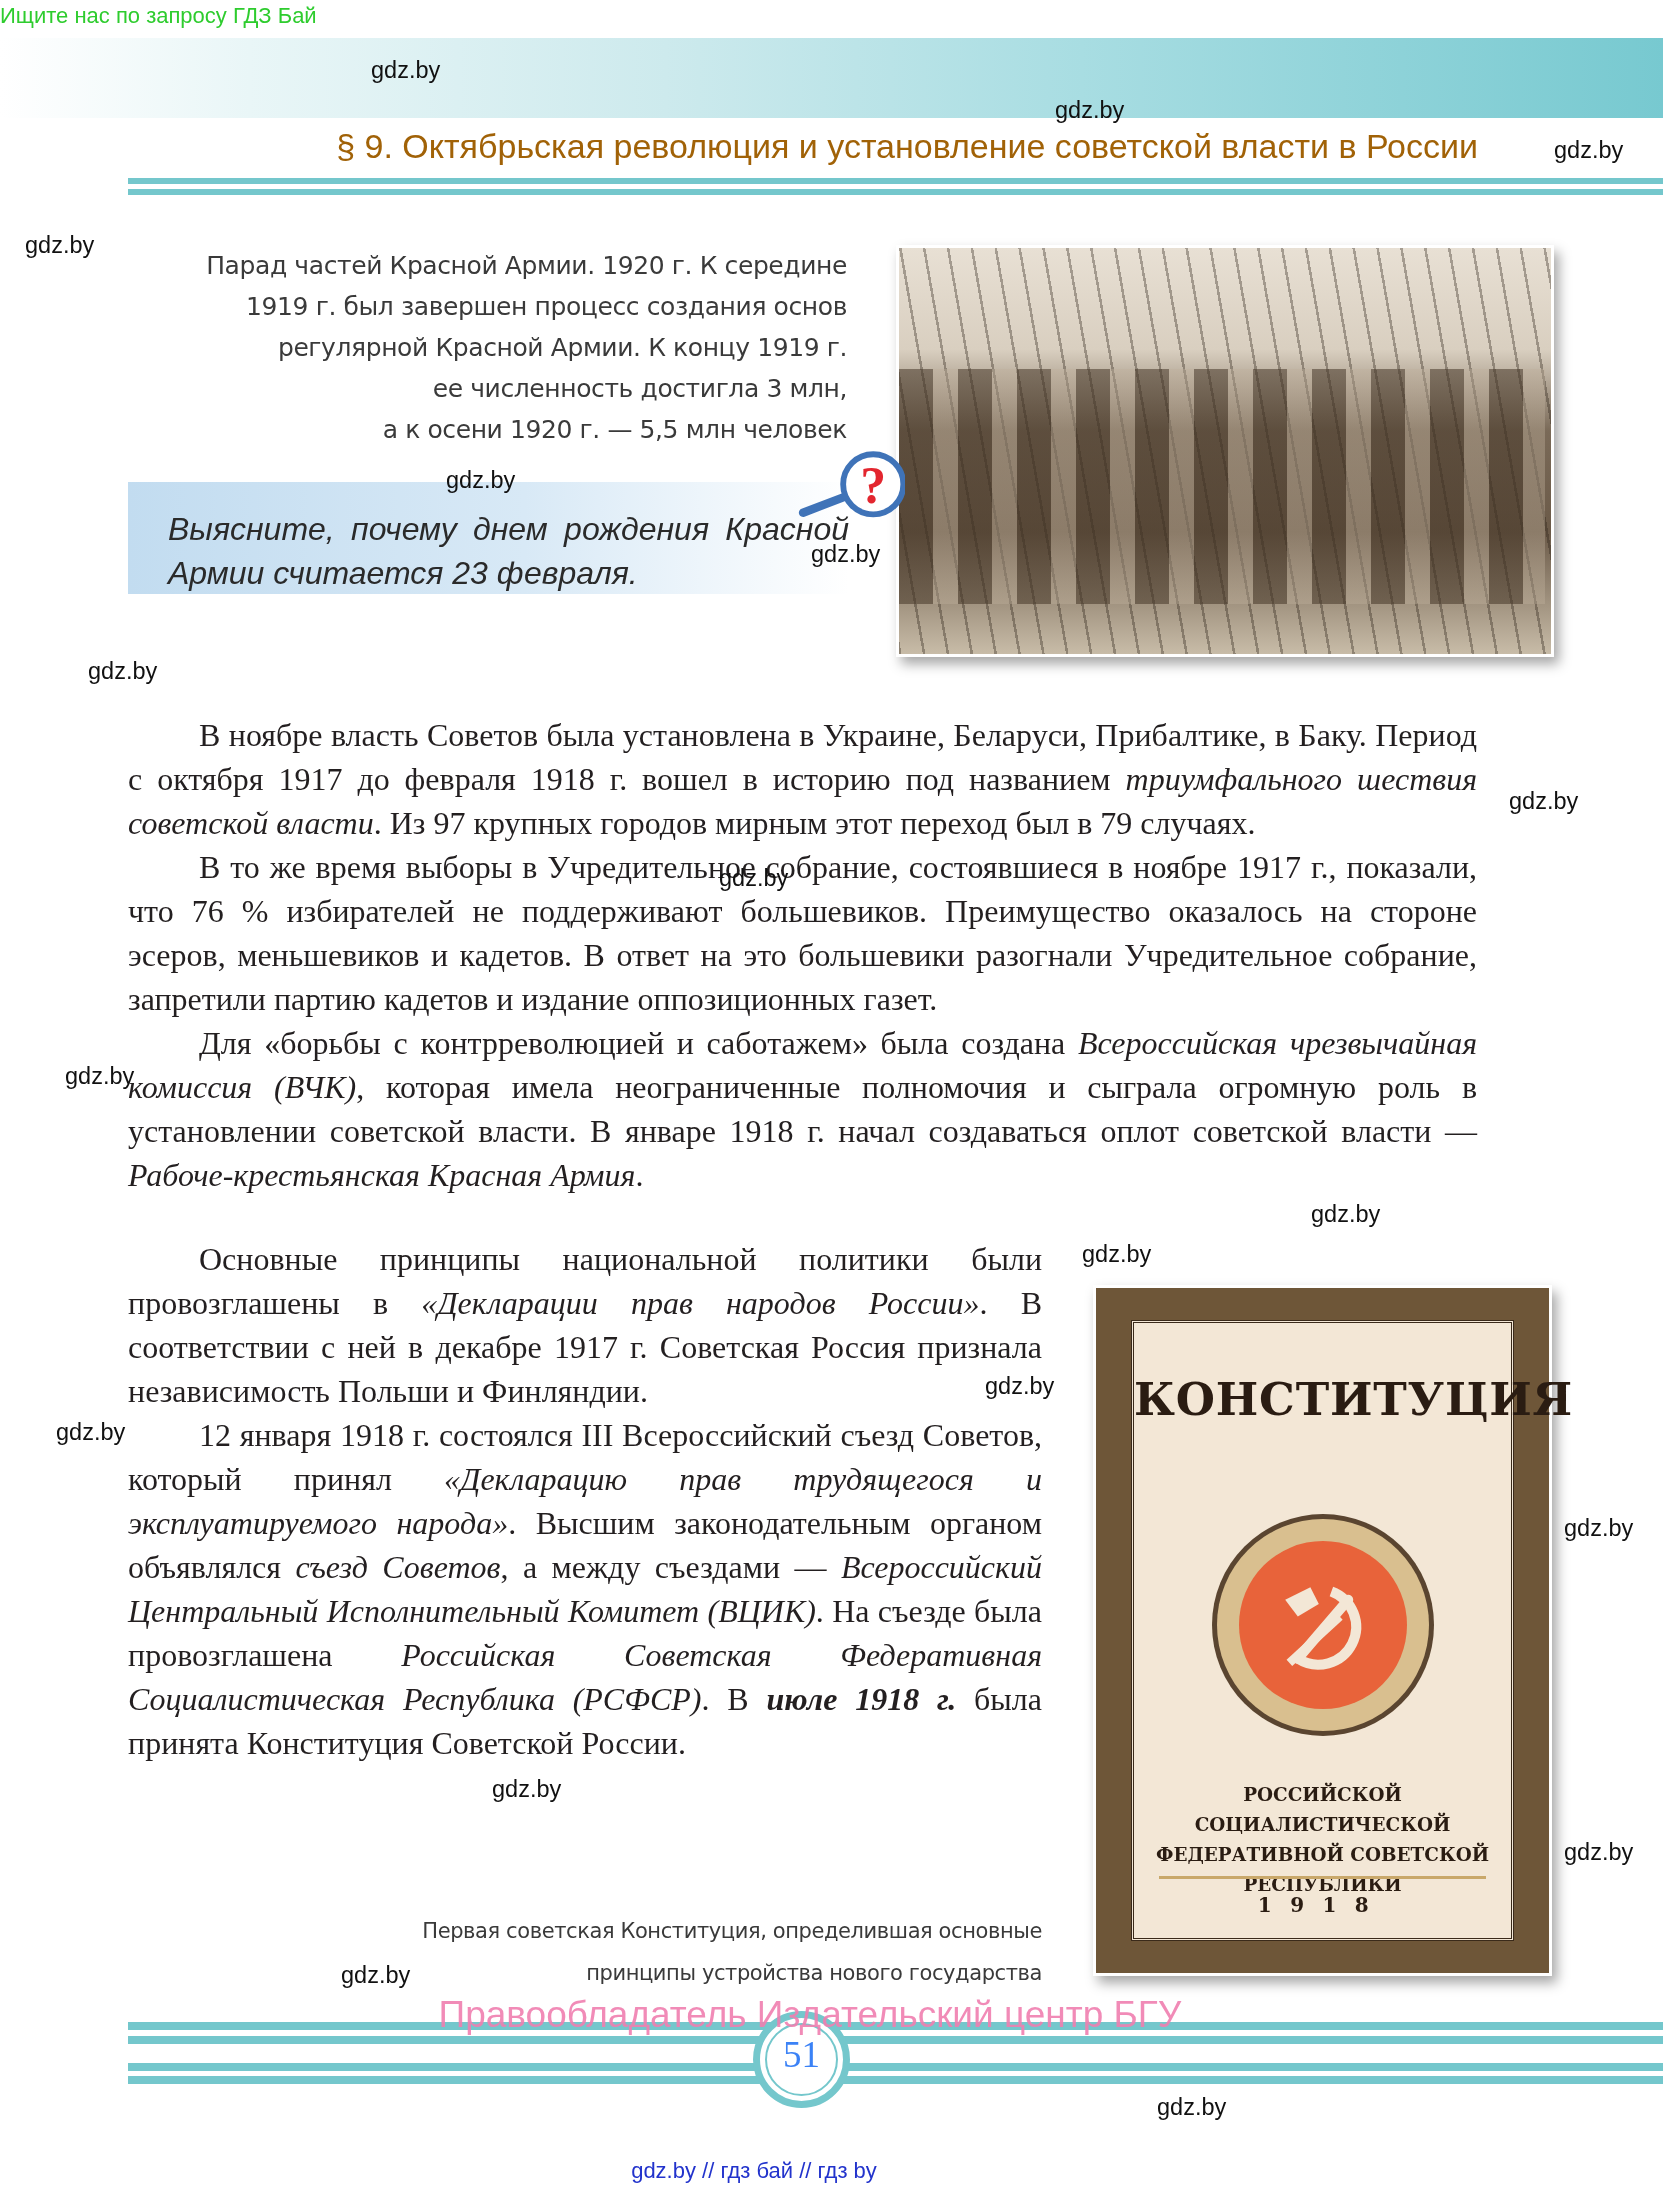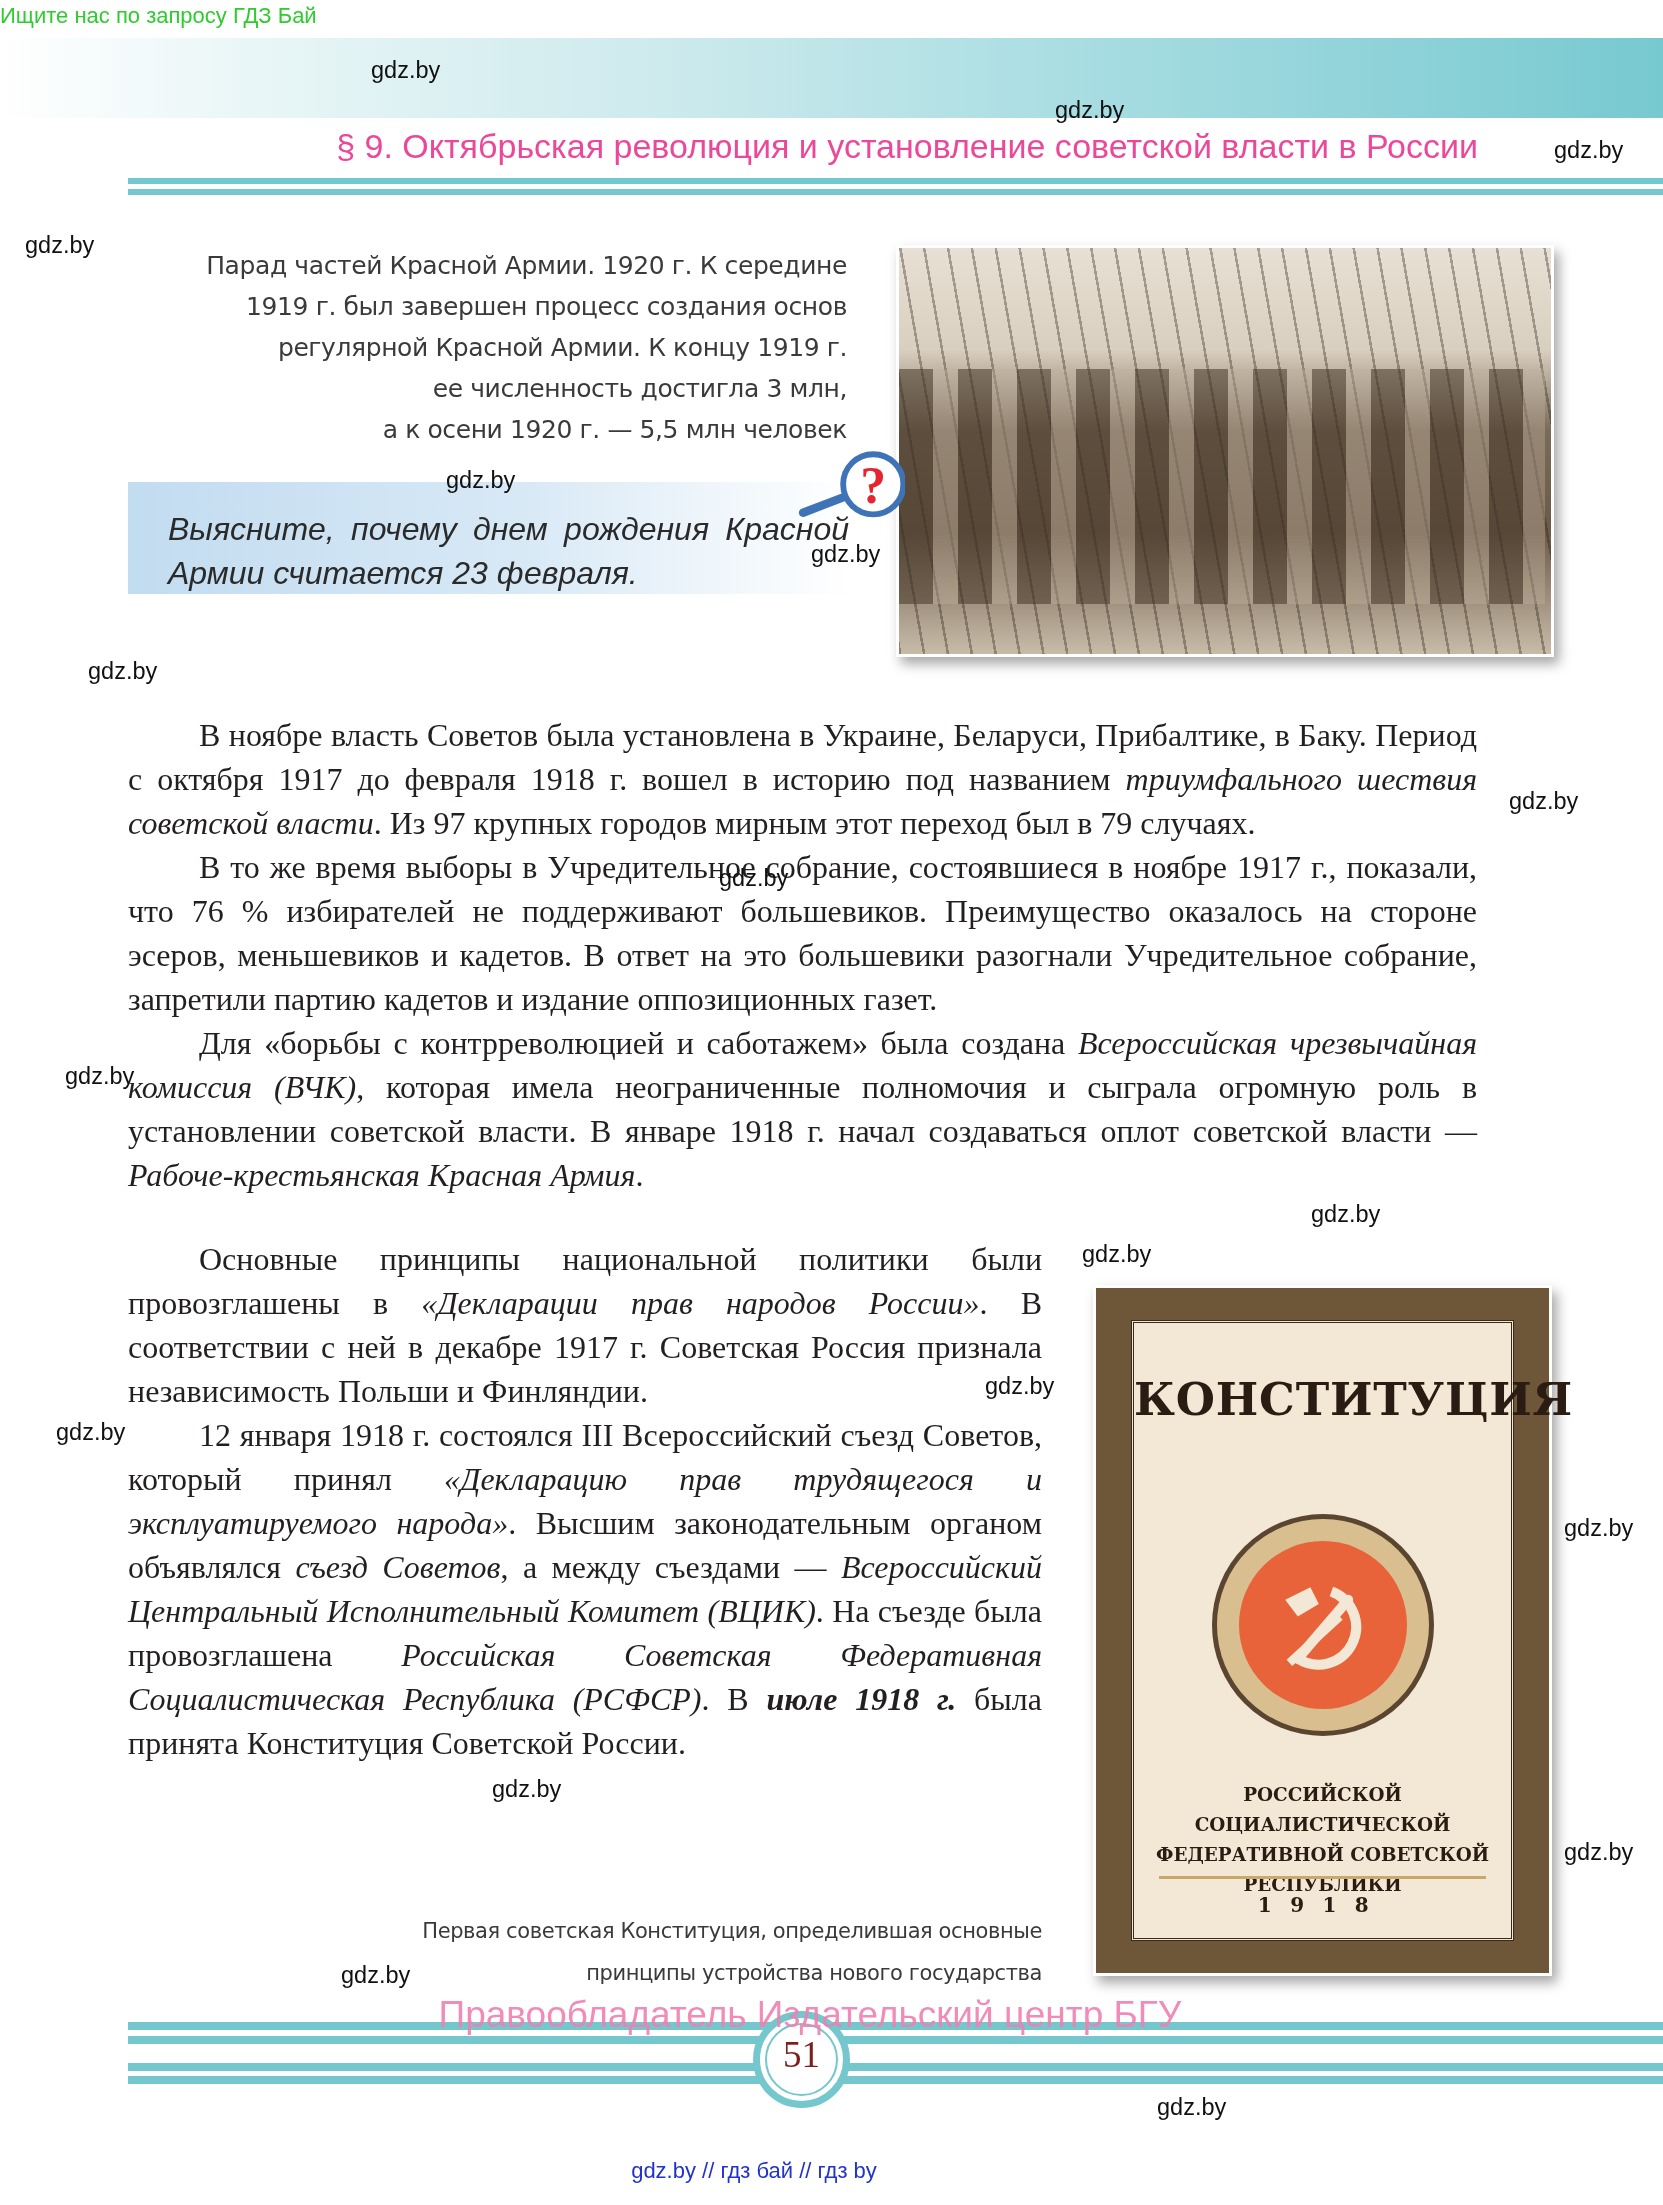--- a/index.html
+++ b/index.html
@@ -11,21 +11,21 @@
   .top-banner {
     left: 0; top: 3.4px; width: 1664px; text-align: left;
     font-family: "Liberation Sans", sans-serif; font-size: 22px; color: #2ecc2e;
   }
   .header-band {
     left: 0; top: 38px; width: 1664px; height: 80px;
     background: linear-gradient(to right, #ffffff 0%, #e9f6f7 15%, #cdeaed 40%, #a8dde2 65%, #77c9d0 100%);
   }
   .chapter-title {
     left: 126px; top: 127px; width: 1352px; text-align: right;
-    font-family: "Liberation Sans", sans-serif; font-size: 34px; color: #ec4899;
+    font-family: "Liberation Sans", sans-serif; font-size: 34px; color: #a16207;
   }
   .rule { left: 128px; width: 1535px; height: 5.9px; background: #74c7cc; }
   .watermark {
     font-family: "Liberation Sans", sans-serif; font-size: 23.5px; color: #111;
   }
   .photo-caption {
     left: 151px; top: 245px; width: 696px; text-align: right;
     font-family: "DejaVu Sans", sans-serif; font-size: 25px; line-height: 41px;
     color: #3a3a3a; letter-spacing: -0.4px;
   }
@@ -94,21 +94,21 @@
   .page-circle {
     left: 753px; top: 2011px; width: 97px; height: 97px; border-radius: 50%;
     background: #fff; border: 7.5px solid #74c7cc; box-sizing: border-box;
   }
   .page-circle-inner {
     position: absolute; left: 5px; top: 5px; right: 5px; bottom: 5px; border-radius: 50%;
     border: 2.5px solid #74c7cc;
   }
   .page-number {
     left: 753px; top: 2033px; width: 97px; text-align: center;
-    font-family: "Liberation Serif", serif; font-size: 37px; color: #7f1d1d;
+    font-family: "Liberation Serif", serif; font-size: 37px; color: #3b82f6;
   }
   .rights {
     left: 0; top: 1994px; width: 1620px; text-align: center;
     font-family: "Liberation Sans", sans-serif; font-size: 37px; color: #f07fb0; opacity: 0.9;
   }
   .bottom-links {
     left: 0; top: 2158px; width: 1508px; text-align: center;
     font-family: "Liberation Sans", sans-serif; font-size: 22px; color: #2233cc;
   }
 </style>

